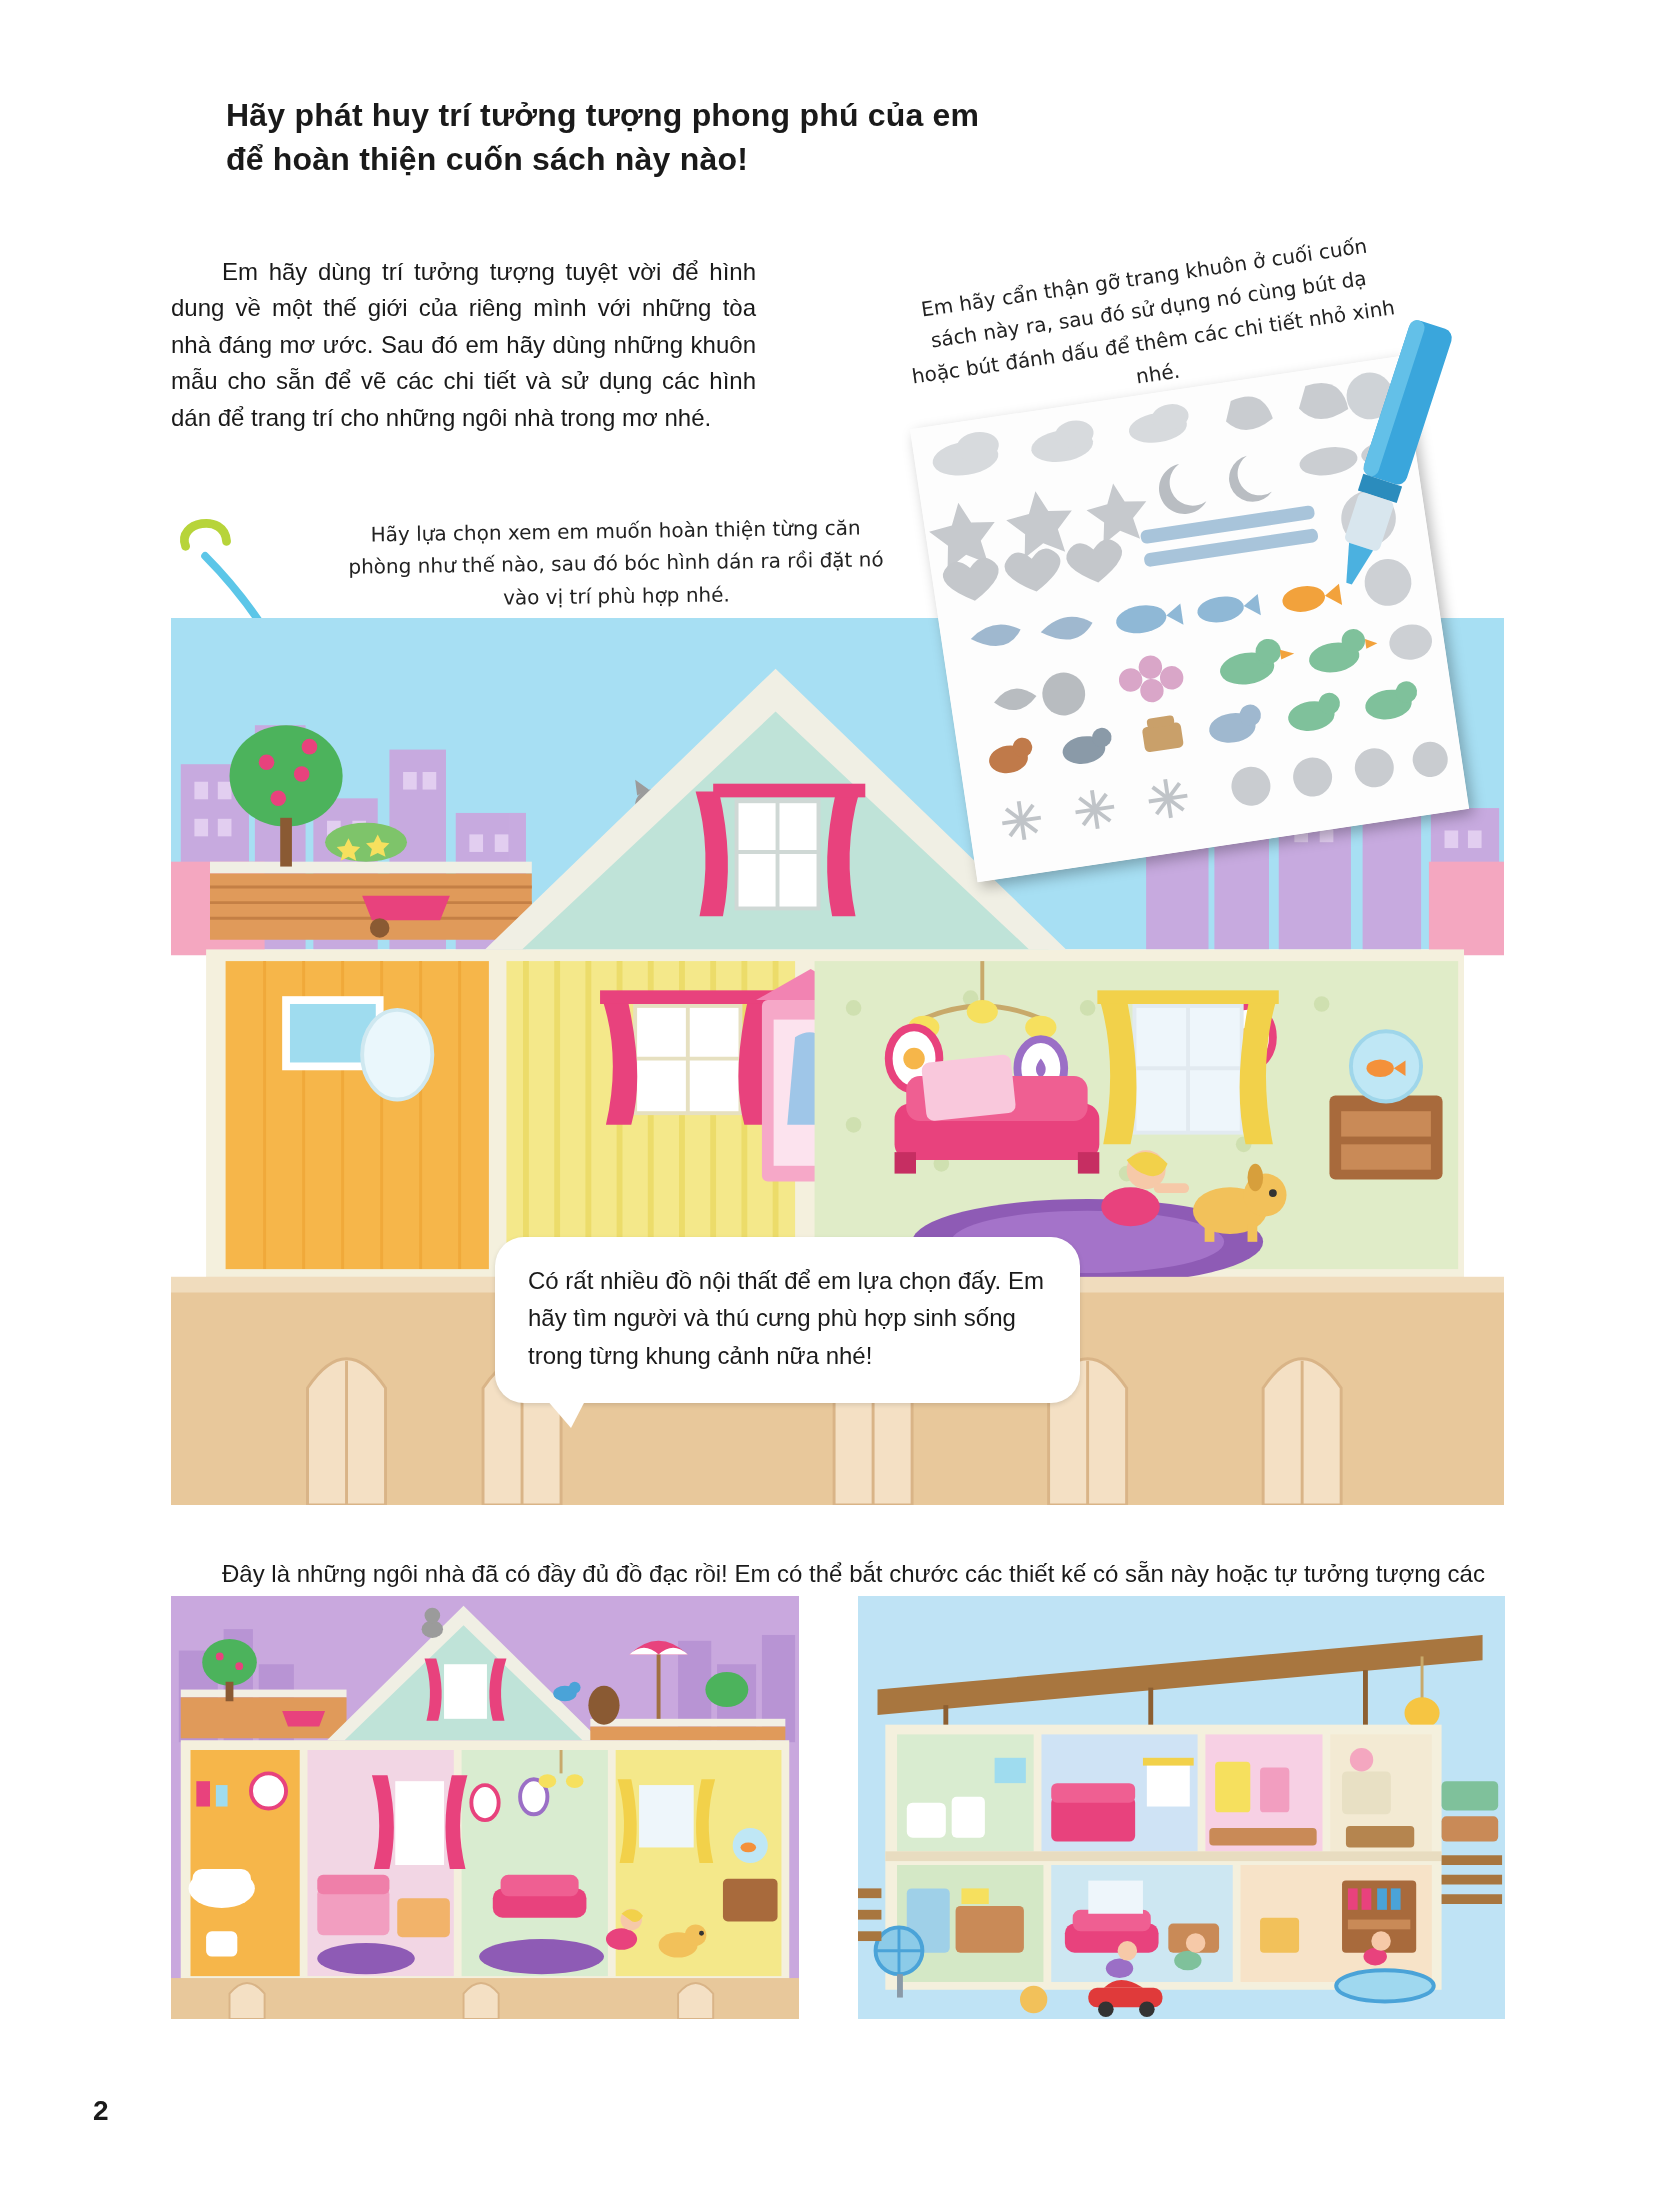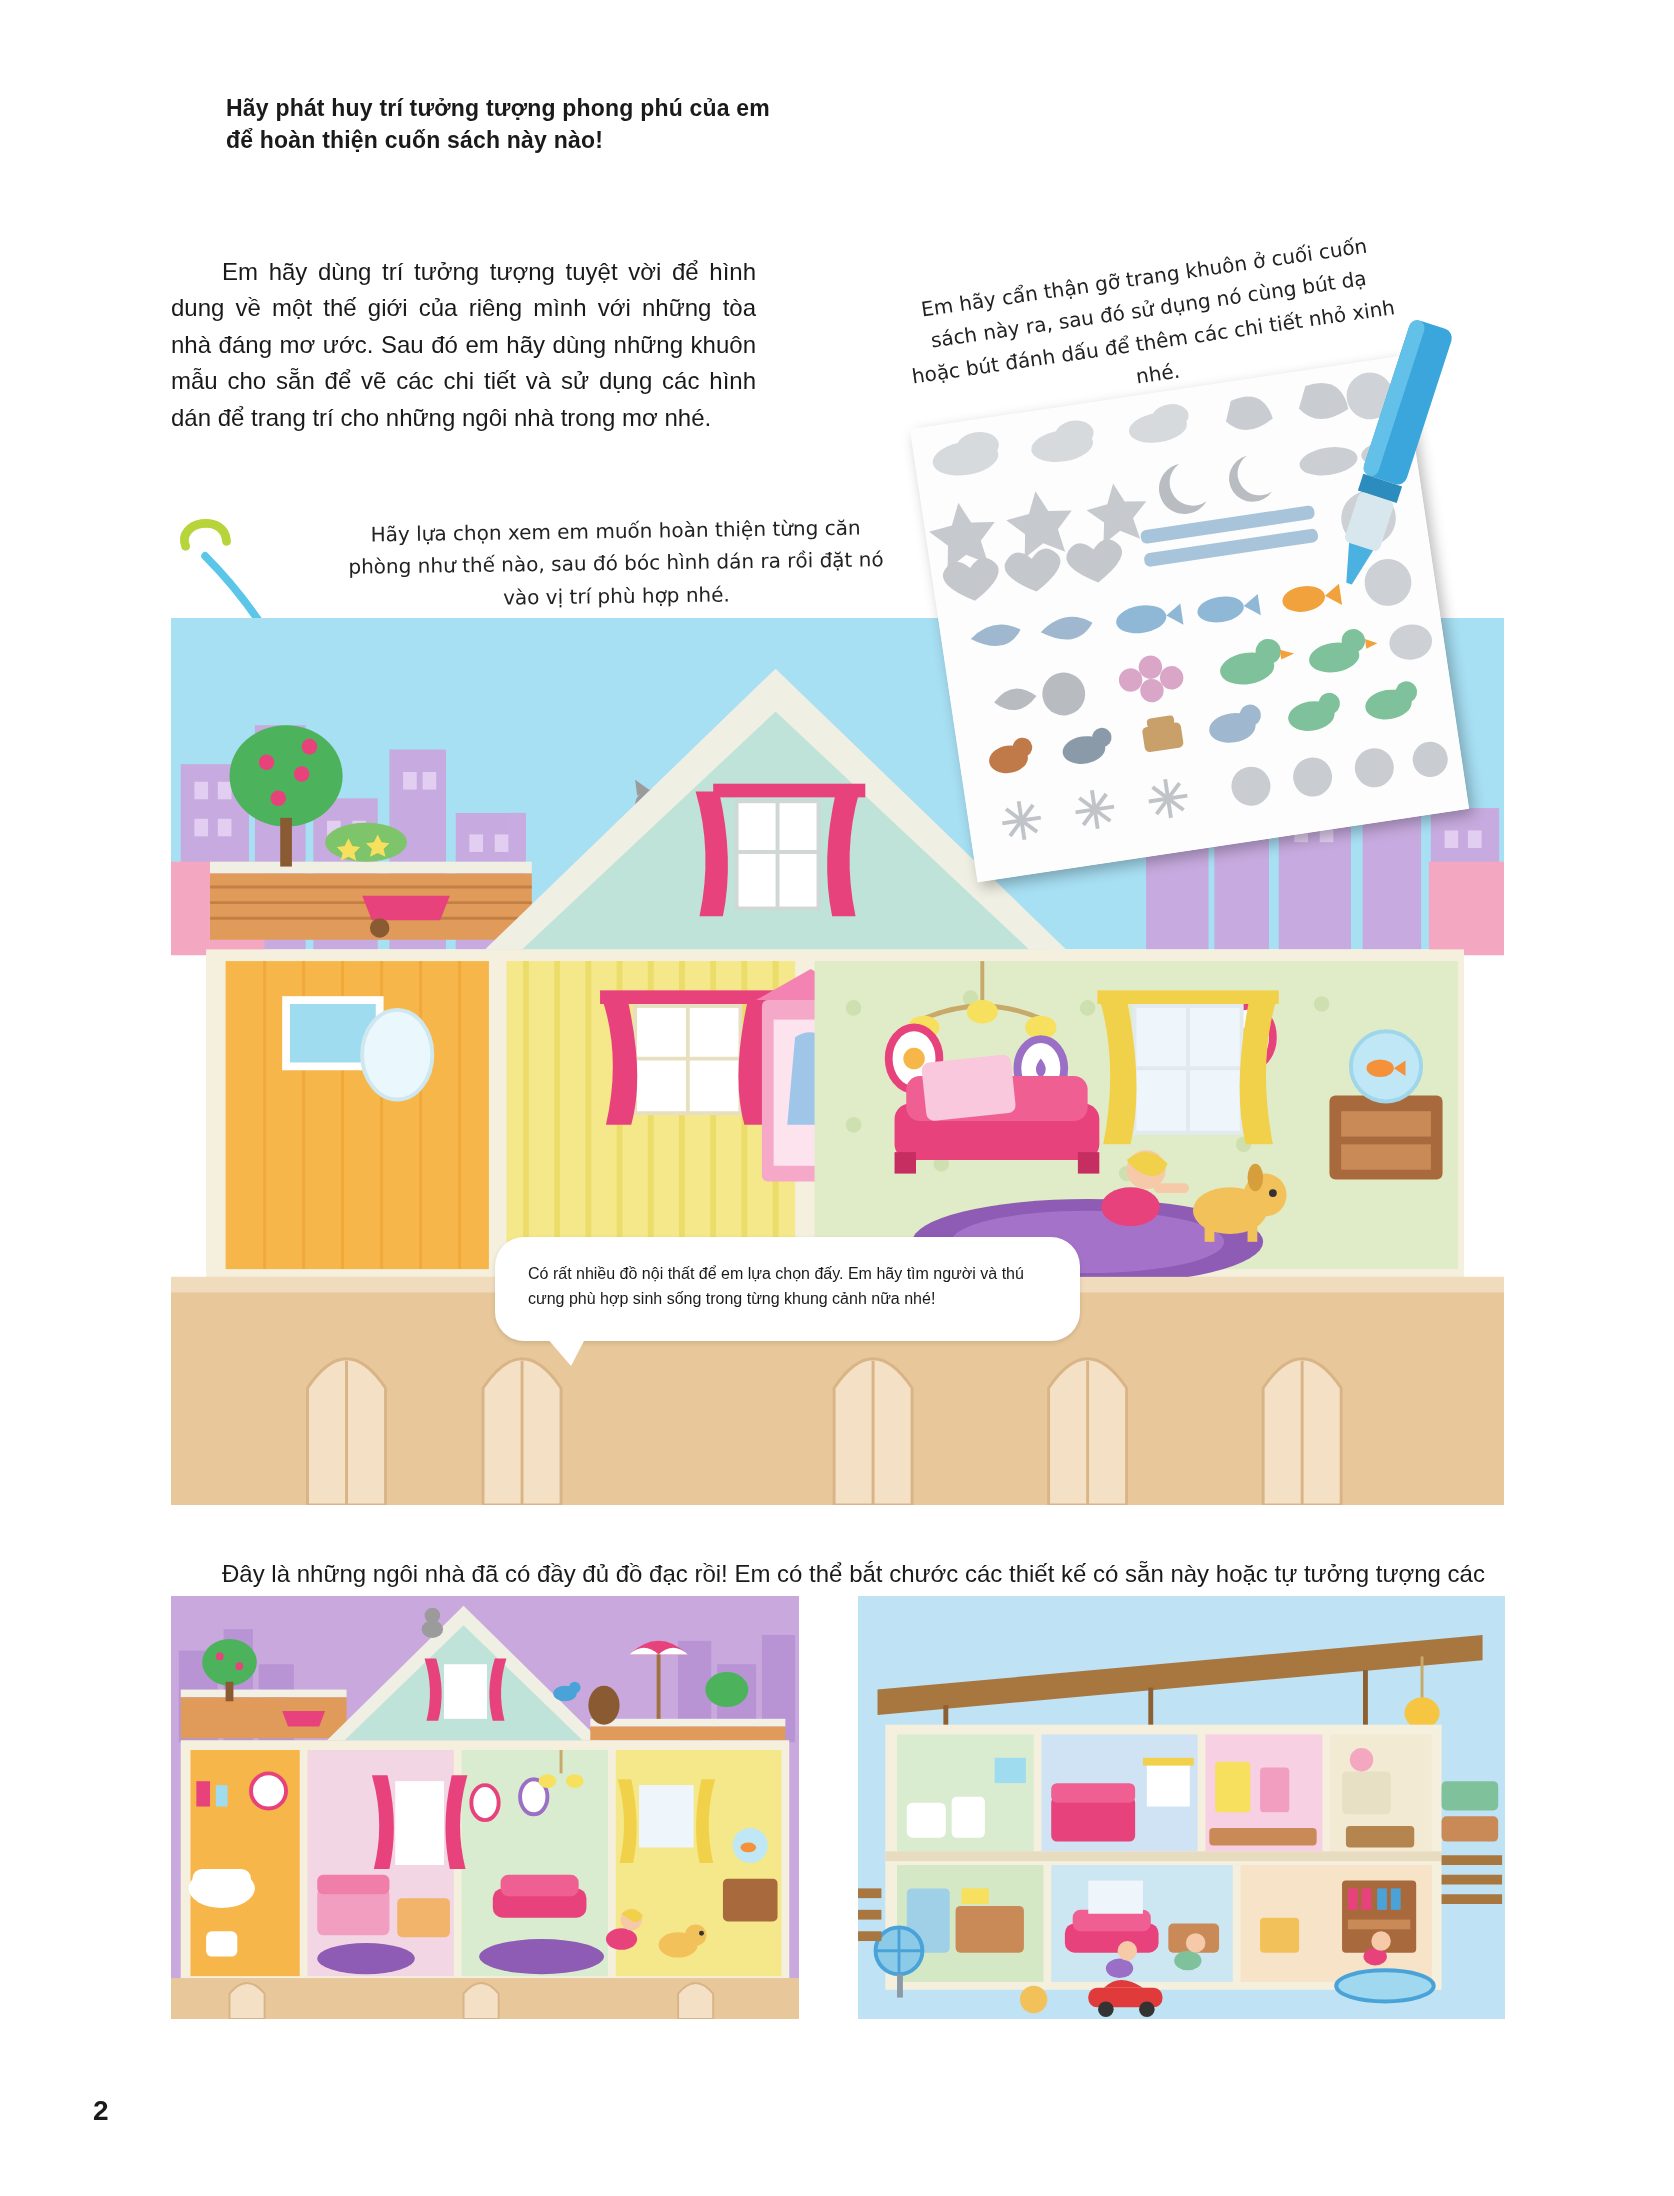--- a/index.html
+++ b/index.html
@@ -19,21 +19,21 @@
     inset: 0;
     background: #ffffff;
   }
 
   
   .title {
     position: absolute;
     left: 226px;
     top: 93px;
     width: 1122px;
-    font-size: 23px;
+    font-size: 32px;
     font-weight: bold;
     line-height: 1.38;
     color: #1a1a1a;
     letter-spacing: 0.2px;
   }
 
   
   .intro {
     position: absolute;
     left: 171px;
@@ -94,21 +94,21 @@
   
   .bubble {
     position: absolute;
     left: 495px;
     top: 1237px;
     width: 585px;
     background: #ffffff;
     border-radius: 29px;
     padding: 25px 33px 29px 33px;
     box-sizing: border-box;
-    font-size: 16px;
+    font-size: 24px;
     line-height: 1.56;
     color: #1a1a1a;
     box-shadow: 0 2px 4.9px rgba(0,0,0,0.12);
   }
   .bubble:after {
     content: "";
     position: absolute;
     left: 51px;
     bottom: -25px;
     width: 0; height: 0;

